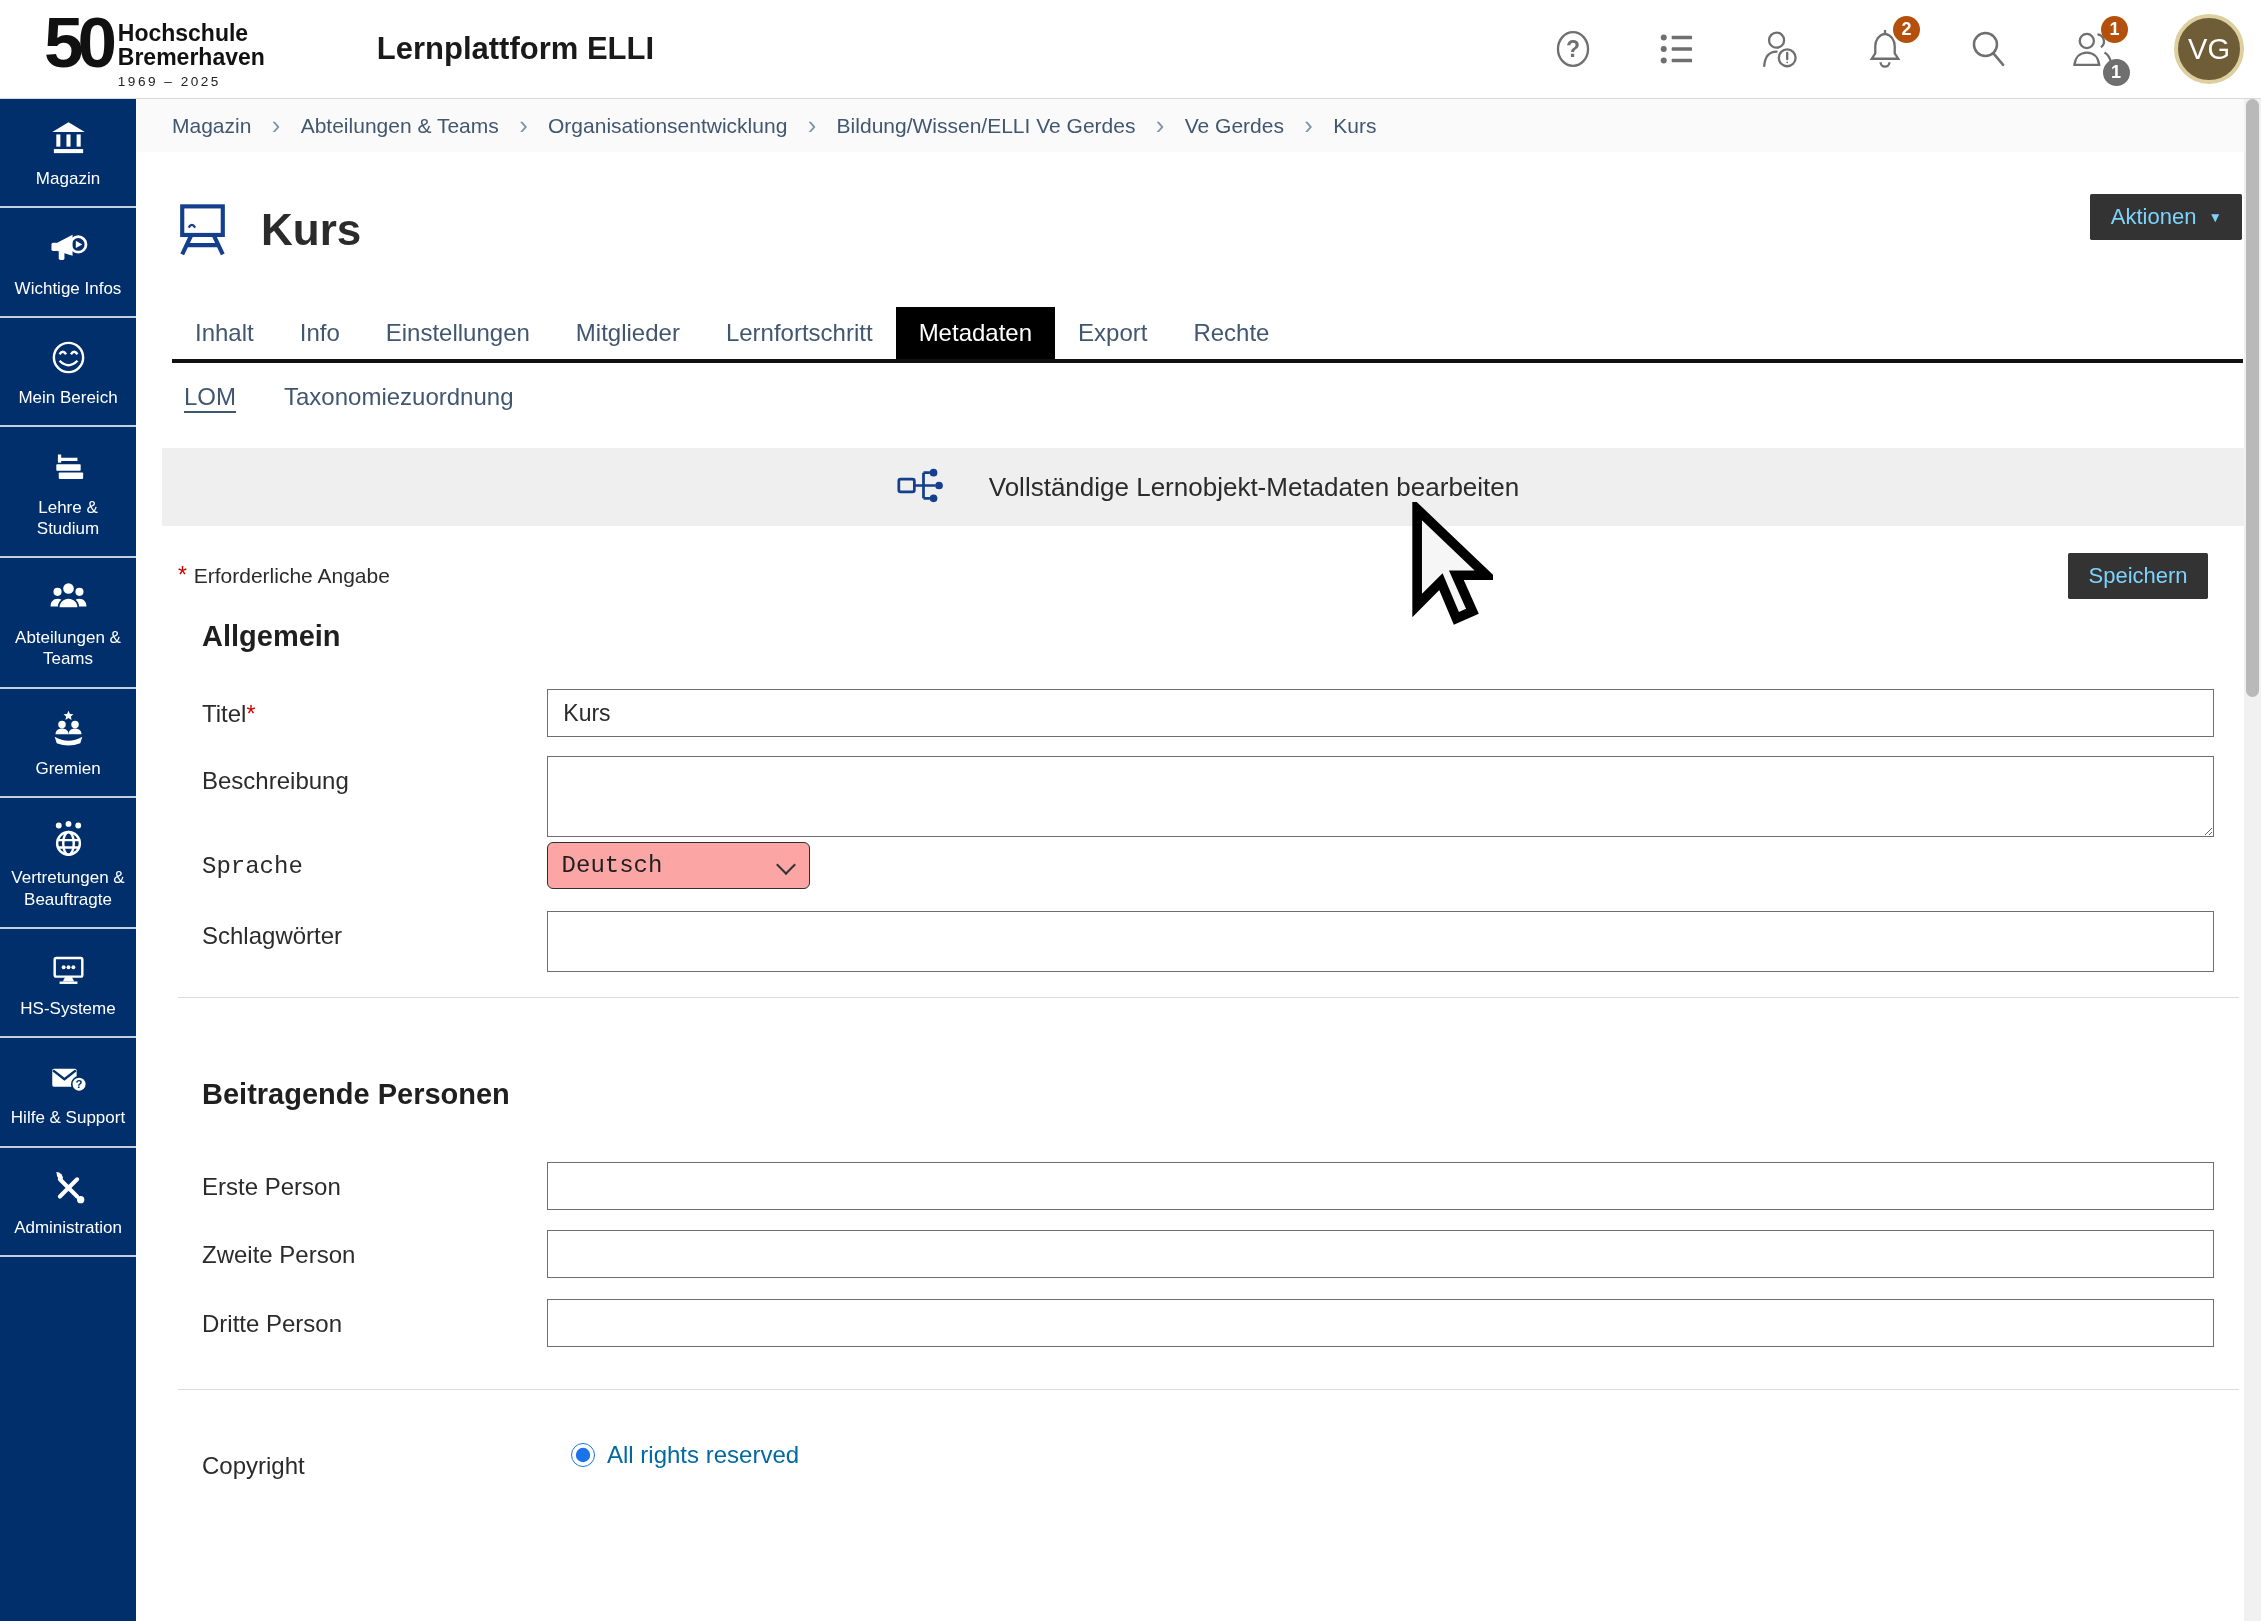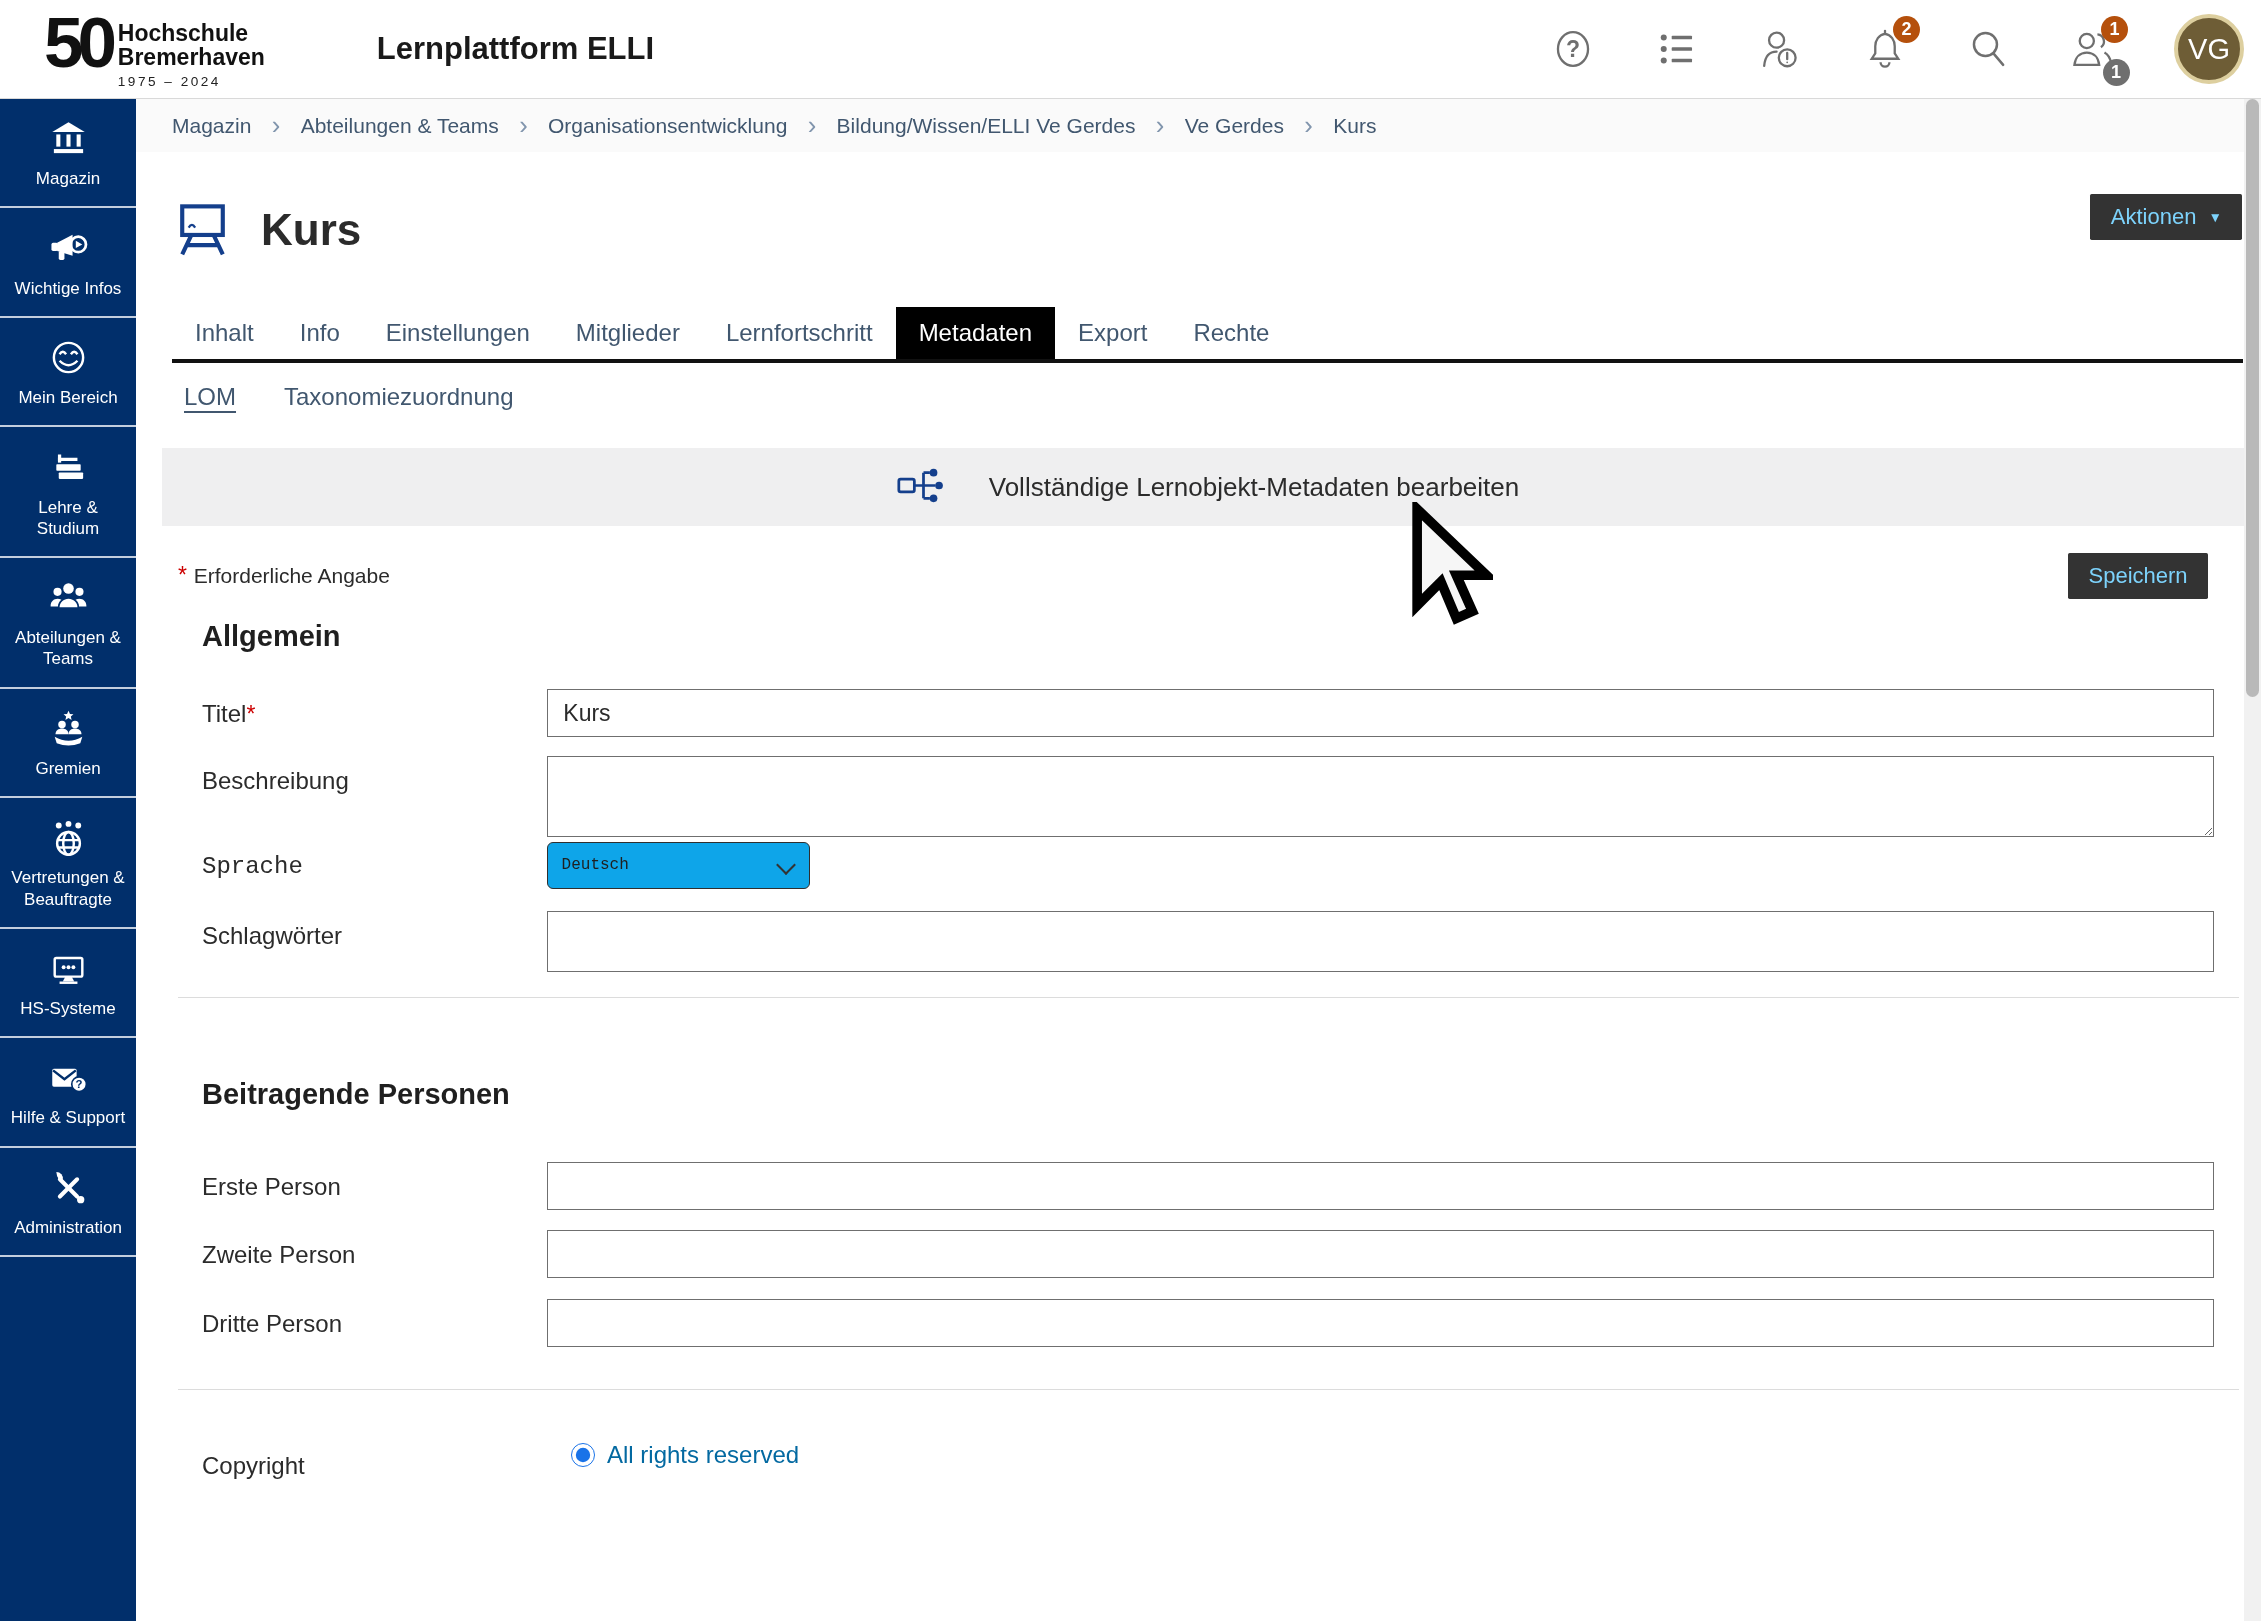--- a/index.html
+++ b/index.html
@@ -71,22 +71,22 @@
   .section-h { margin:20.4px 0 0 66px; font-size:29px; font-weight:700; color:#1f1f1f; }
   .frow { display:flex; margin-left:66px; }
   .flabel { width:345px; font-size:24px; color:#2b2b2b; padding-top:11px; flex:none; }
   .fcontrol { width:1667px; }
   input[type=text], textarea { width:1667px; border:1.7px solid #6f6f6f; font-size:23px;
     font-family:inherit; color:#2b2b2b; padding:0 15.3px; background:#fff; }
   .in-std { height:48px; }
   .in-tall { height:61px; }
   textarea { height:81px; padding-top:8.5px; resize:both; }
   .select-wrap { position:relative; width:263px; }
-  select { width:263px; height:47px; border:1.7px solid #2f2f2f; border-radius:6px; background:#0ea5e9;
-    font-size:16px; font-family:inherit; color:#1f1f1f; padding:0 48px 0 13.6px; appearance:none; -webkit-appearance:none; }
+  select { width:263px; height:47px; border:1.7px solid #2f2f2f; border-radius:6px; background:#fca5a5;
+    font-size:24px; font-family:inherit; color:#1f1f1f; padding:0 48px 0 13.6px; appearance:none; -webkit-appearance:none; }
   .select-wrap::after { content:""; position:absolute; right:17px; top:16px; width:12px; height:12px;
     border-right:2.5px solid #333; border-bottom:2.5px solid #333; transform:rotate(45deg); pointer-events:none; }
   .divider { margin-left:42px; width:2061px; border-top:1.7px solid #dcdcdc; }
 
   .radio-row { display:flex; align-items:center; margin-left:24px; gap:12px; }
   input[type=radio] { width:24px; height:24px; accent-color:#1a73e8; cursor:pointer; }
   .radio-label { font-size:24px; color:#0369a1; }
 
   
   .scroll-track { position:absolute; right:0; top:99px; width:17px; height:1522px; background:#f1f1f1; z-index:50; }
@@ -103,21 +103,21 @@
 <body>
 
 <div class="screen">
 
   <header class="app-header">
     <div class="logo">
       <div class="logo-50">50</div>
       <div class="logo-txt">
         <div class="logo-name">Hochschule</div>
         <div class="logo-name">Bremerhaven</div>
-        <div class="logo-years">1975 – 2024</div>
+        <div class="logo-years">1969 – 2025</div>
       </div>
     </div>
     <div class="app-title">Lernplattform ELLI</div>
 
     <div class="hdr-icons">
       <div class="hicon">
         <svg viewBox="0 0 52 52" fill="none" stroke="#6f6f6f" stroke-width="2.6">
           <ellipse cx="26" cy="26" rx="17" ry="19"></ellipse>
           <text x="26" y="35" font-size="26" font-weight="bold" fill="#6f6f6f" stroke="none" text-anchor="middle">?</text>
         </svg>

